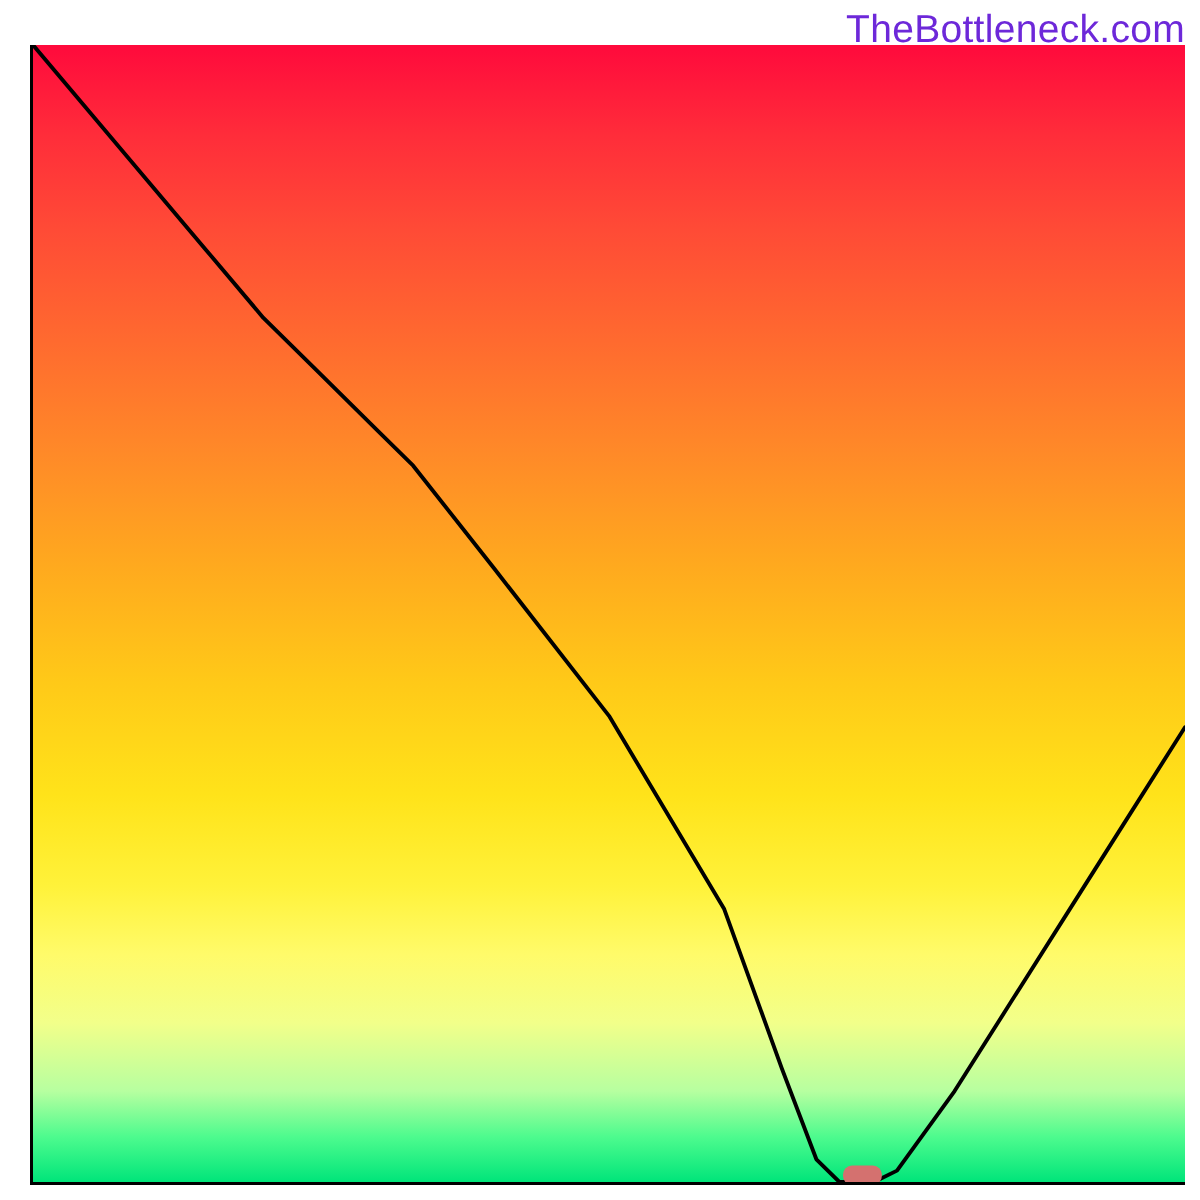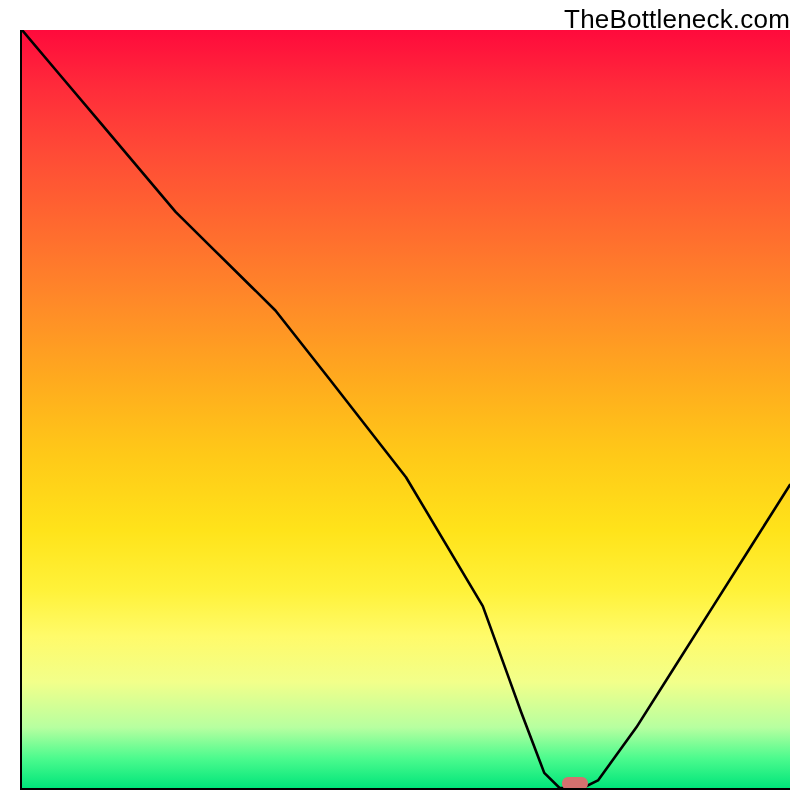--- a/index.html
+++ b/index.html
@@ -9,21 +9,21 @@
     width: 800px;
     height: 800px;
   }
   .watermark {
     position: absolute;
     top: 4px;
     right: 10px;
     font-family: Arial, Helvetica, sans-serif;
     font-size: 26px;
     font-weight: 500;
-    color: #000000;
+    color: #6d28d9;
     letter-spacing: 0.2px;
     z-index: 5;
   }
   .plot-frame {
     position: absolute;
     left: 20px;
     top: 30px;
     width: 770px;
     height: 760px;
     border-left: 2.5px solid #000;

